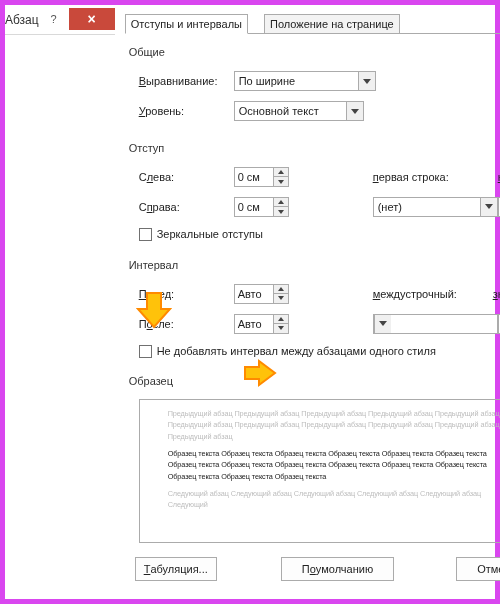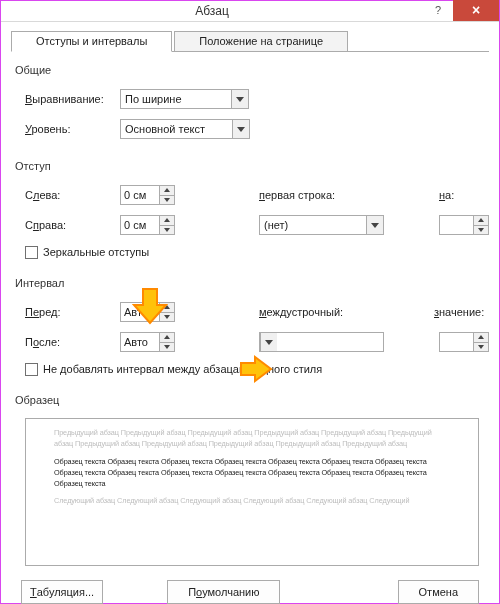--- a/index.html
+++ b/index.html
@@ -1,25 +1,25 @@
 <!DOCTYPE html>
 <html><head>
 <meta charset="utf-8">
 <style>
 *{box-sizing:border-box;font-family:"Segoe UI",Tahoma,sans-serif;font-size:11px;color:#222}
 body{margin:0;background:#fff}
-.window{width:500px;height:604px;border:1px solid #d946ef;background:#fff;position:relative;display:flex;flex-direction:column}
+.window{width:500px;height:604px;border:5px solid #d946ef;background:#fff;position:relative;display:flex;flex-direction:row}
 .titlebar{height:30px;background:#fff;display:flex;align-items:center;position:relative;border-bottom:1px solid #d9d9d9}
 .title{flex:1;text-align:center;font-size:12px;color:#333}
 .win-btn{width:46px;height:22px;display:flex;align-items:center;justify-content:center;margin-top:-2px}
 .win-help{width:30px;color:#555;font-size:11px}
 .win-close{background:#c9493b;color:#fff;font-size:14px;font-weight:bold}
 .body{flex:1;padding:8px 10px 8px 10px;display:flex;flex-direction:column}
 .tabrow{display:flex;height:22px;border-bottom:1px solid #ababab;margin-bottom:10px}
-.tab{padding:3px 24px 2px;border:1px solid #ababab;background:#fff;margin-right:2px;position:relative;top:1px}
+.tab{padding:3px 5px 2px;border:1px solid #ababab;background:#fff;margin-right:16px;position:relative;top:1px}
 .tab.active{border-bottom:1px solid #fff;background:#fff}
 .tab.inactive{background:#f3f3f3}
 .group-title{margin:2px 0 8px 4px;color:#333}
 .row{display:flex;align-items:center;margin:4px 0 4px 14px;min-height:22px}
 .lbl{width:95px}
 .combo{display:flex;align-items:center;height:20px;border:1px solid #ababab;background:#fff}
 .combo-text{flex:1;padding:0 4px;white-space:nowrap;overflow:hidden}
 .combo-btn{width:17px;height:18px;background:#f0f0f0;border-left:1px solid #ababab;display:flex;align-items:center;justify-content:center}
 .tri-down{width:0;height:0;border-left:4px solid transparent;border-right:4px solid transparent;border-top:5px solid #444}
 .spin{display:flex;height:20px;border:1px solid #ababab;background:#fff;width:55px}
@@ -54,21 +54,21 @@
  </div>
  <div class="body">
   <div class="tabrow">
    <div class="tab active">Отступы и интервалы</div>
    <div class="tab inactive">Положение на странице</div>
   </div>
 
   <div class="group-title">Общие</div>
   <div class="row">
    <div class="lbl"><span class="u">В</span>ыравнивание:</div>
-   <div class="combo" style="width:129px">
+   <div class="combo" style="width:142px">
     <div class="combo-text">По ширине</div>
     <div class="combo-btn">
             <div class="tri-down"></div>
           </div>
    </div>
   </div>
   <div class="row">
    <div class="lbl"><span class="u">У</span>ровень:</div>
    <div class="combo" style="width:130px">
     <div class="combo-text">Основной текст</div>

